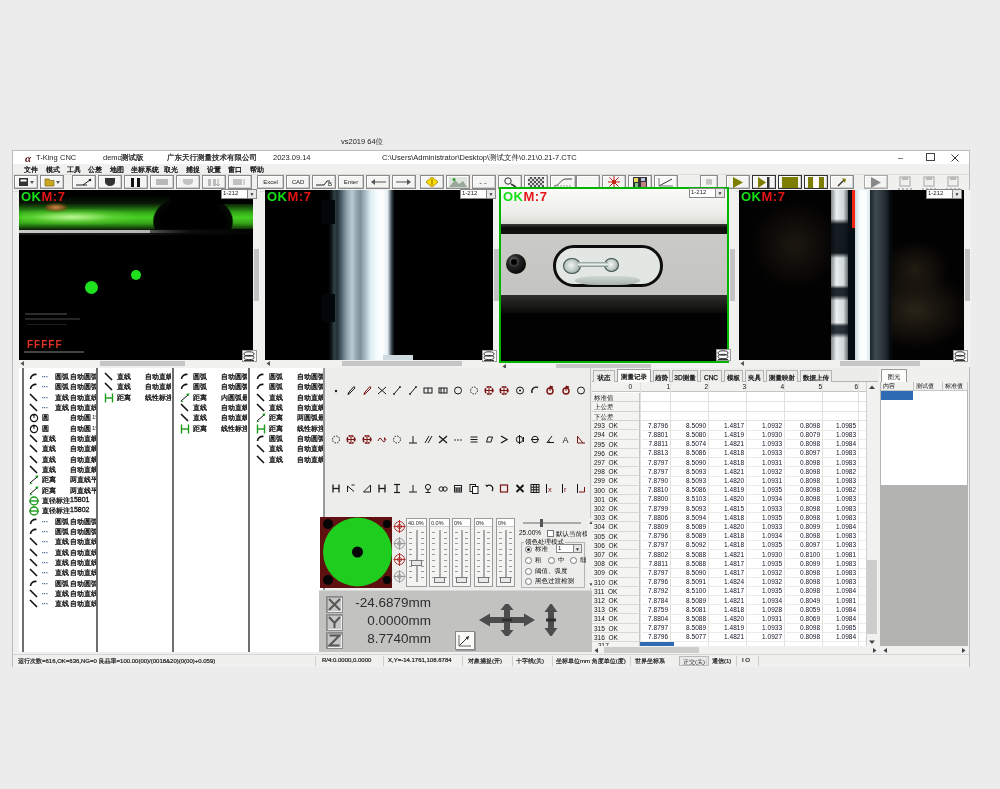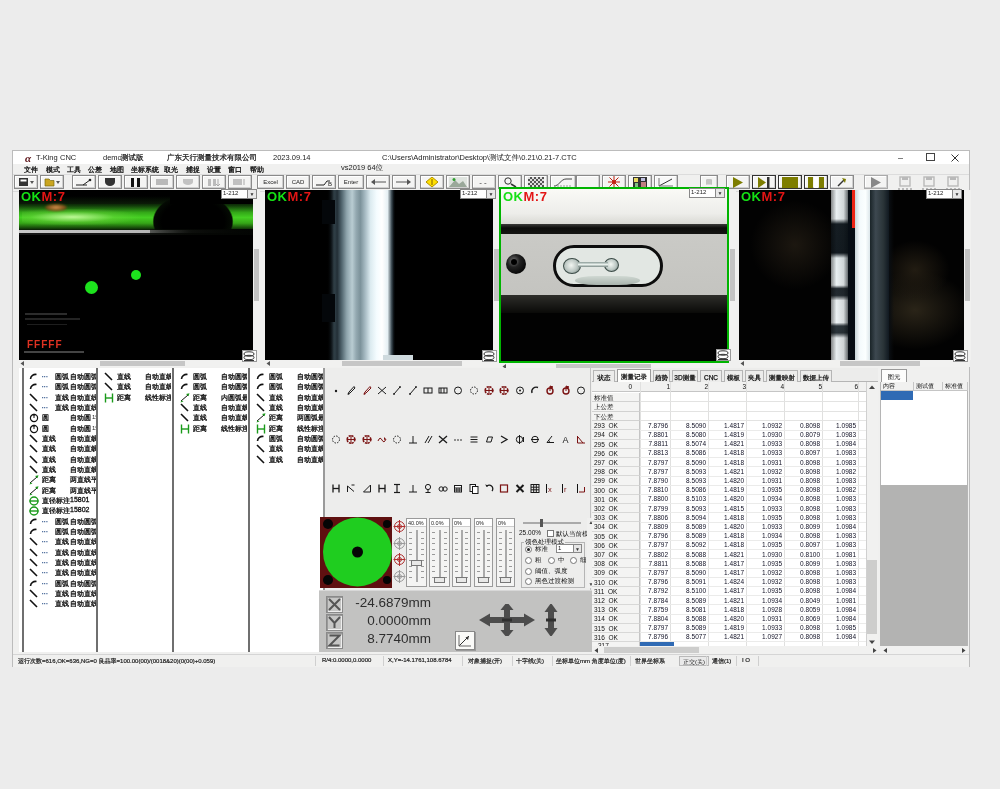--- a/index.html
+++ b/index.html
@@ -10,21 +10,21 @@
 <div class="ab" style="left:0;top:0;width:1000px;height:789px;background:#ececec;">
 <div style="position:absolute;left:12px;top:150px;width:958px;height:517px;background:#f0f0ef;border:1px solid #bcbcbc;"></div>
 <div style="position:absolute;left:13px;top:151px;width:956px;height:13px;background:#ffffff;"></div>
 <div style="position:absolute;left:25px;top:152px;width:10px;height:11px;color:#5a0f14;font:italic bold 11px 'Liberation Serif';">α</div>
 <div style="position:absolute;left:36px;top:153px;font-size:7.5px;color:#1c1c1c;white-space:nowrap;">T-King</div>
 <div style="position:absolute;left:60px;top:153px;font-size:7.5px;color:#1c1c1c;white-space:nowrap;">CNC</div>
 <div style="position:absolute;left:103px;top:153px;font-size:7.5px;color:#1c1c1c;white-space:nowrap;">demo</div>
 <div style="position:absolute;left:121px;top:153px;font-size:7.5px;color:#1c1c1c;white-space:nowrap;-webkit-text-stroke:0.25px #1c1c1c;">测试版</div>
 <div style="position:absolute;left:167px;top:153px;font-size:7.5px;color:#1c1c1c;white-space:nowrap;-webkit-text-stroke:0.25px #1c1c1c;">广东天行测量技术有限公司</div>
 <div style="position:absolute;left:273px;top:153px;font-size:7.5px;color:#1c1c1c;white-space:nowrap;">2023.09.14</div>
-<div style="position:absolute;left:341px;top:163px;font-size:7.5px;color:#1c1c1c;white-space:nowrap;">vs2019 64位</div>
+<div style="position:absolute;left:341px;top:137px;font-size:7.5px;color:#1c1c1c;white-space:nowrap;">vs2019 64位</div>
 <div style="position:absolute;left:382px;top:153px;font-size:7.5px;color:#1c1c1c;white-space:nowrap;">C:\Users\Administrator\Desktop\测试文件\0.21\0.21-7.CTC</div>
 <div style="position:absolute;left:898px;top:154px;width:10px;height:8px;color:#333;font-size:9px;line-height:8px;">–</div>
 <div style="position:absolute;left:926px;top:153px;width:9px;height:8px;border:1px solid #444;"></div>
 <svg class="ab" style="left:951px;top:154px;" width="8" height="8">
       <path d="M0.5 0.5 L7.5 7.5 M7.5 0.5 L0.5 7.5" stroke="#333"></path>
     </svg>
 <div style="position:absolute;left:24px;top:165px;font-size:7px;color:#111;white-space:nowrap;-webkit-text-stroke:0.3px #111;">文件</div>
 <div style="position:absolute;left:46px;top:165px;font-size:7px;color:#111;white-space:nowrap;-webkit-text-stroke:0.3px #111;">模式</div>
 <div style="position:absolute;left:67px;top:165px;font-size:7px;color:#111;white-space:nowrap;-webkit-text-stroke:0.3px #111;">工具</div>
 <div style="position:absolute;left:88px;top:165px;font-size:7px;color:#111;white-space:nowrap;-webkit-text-stroke:0.3px #111;">公差</div>

